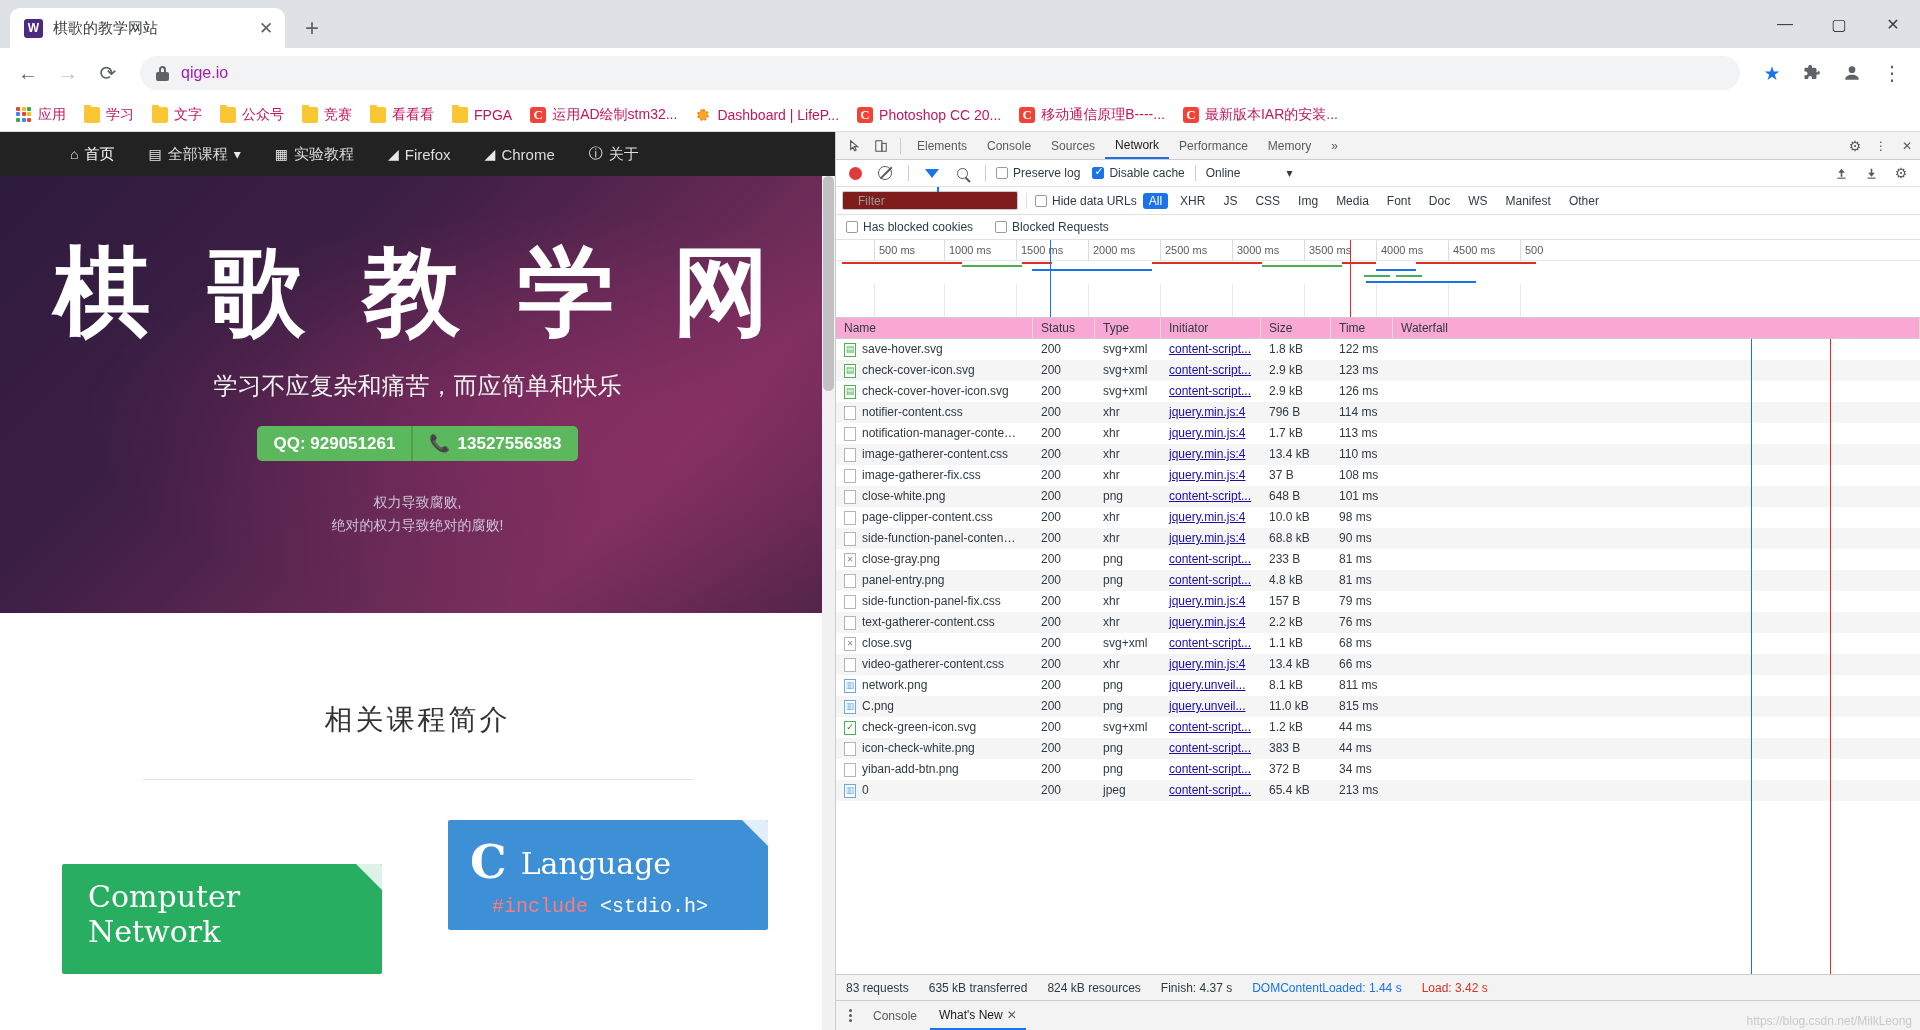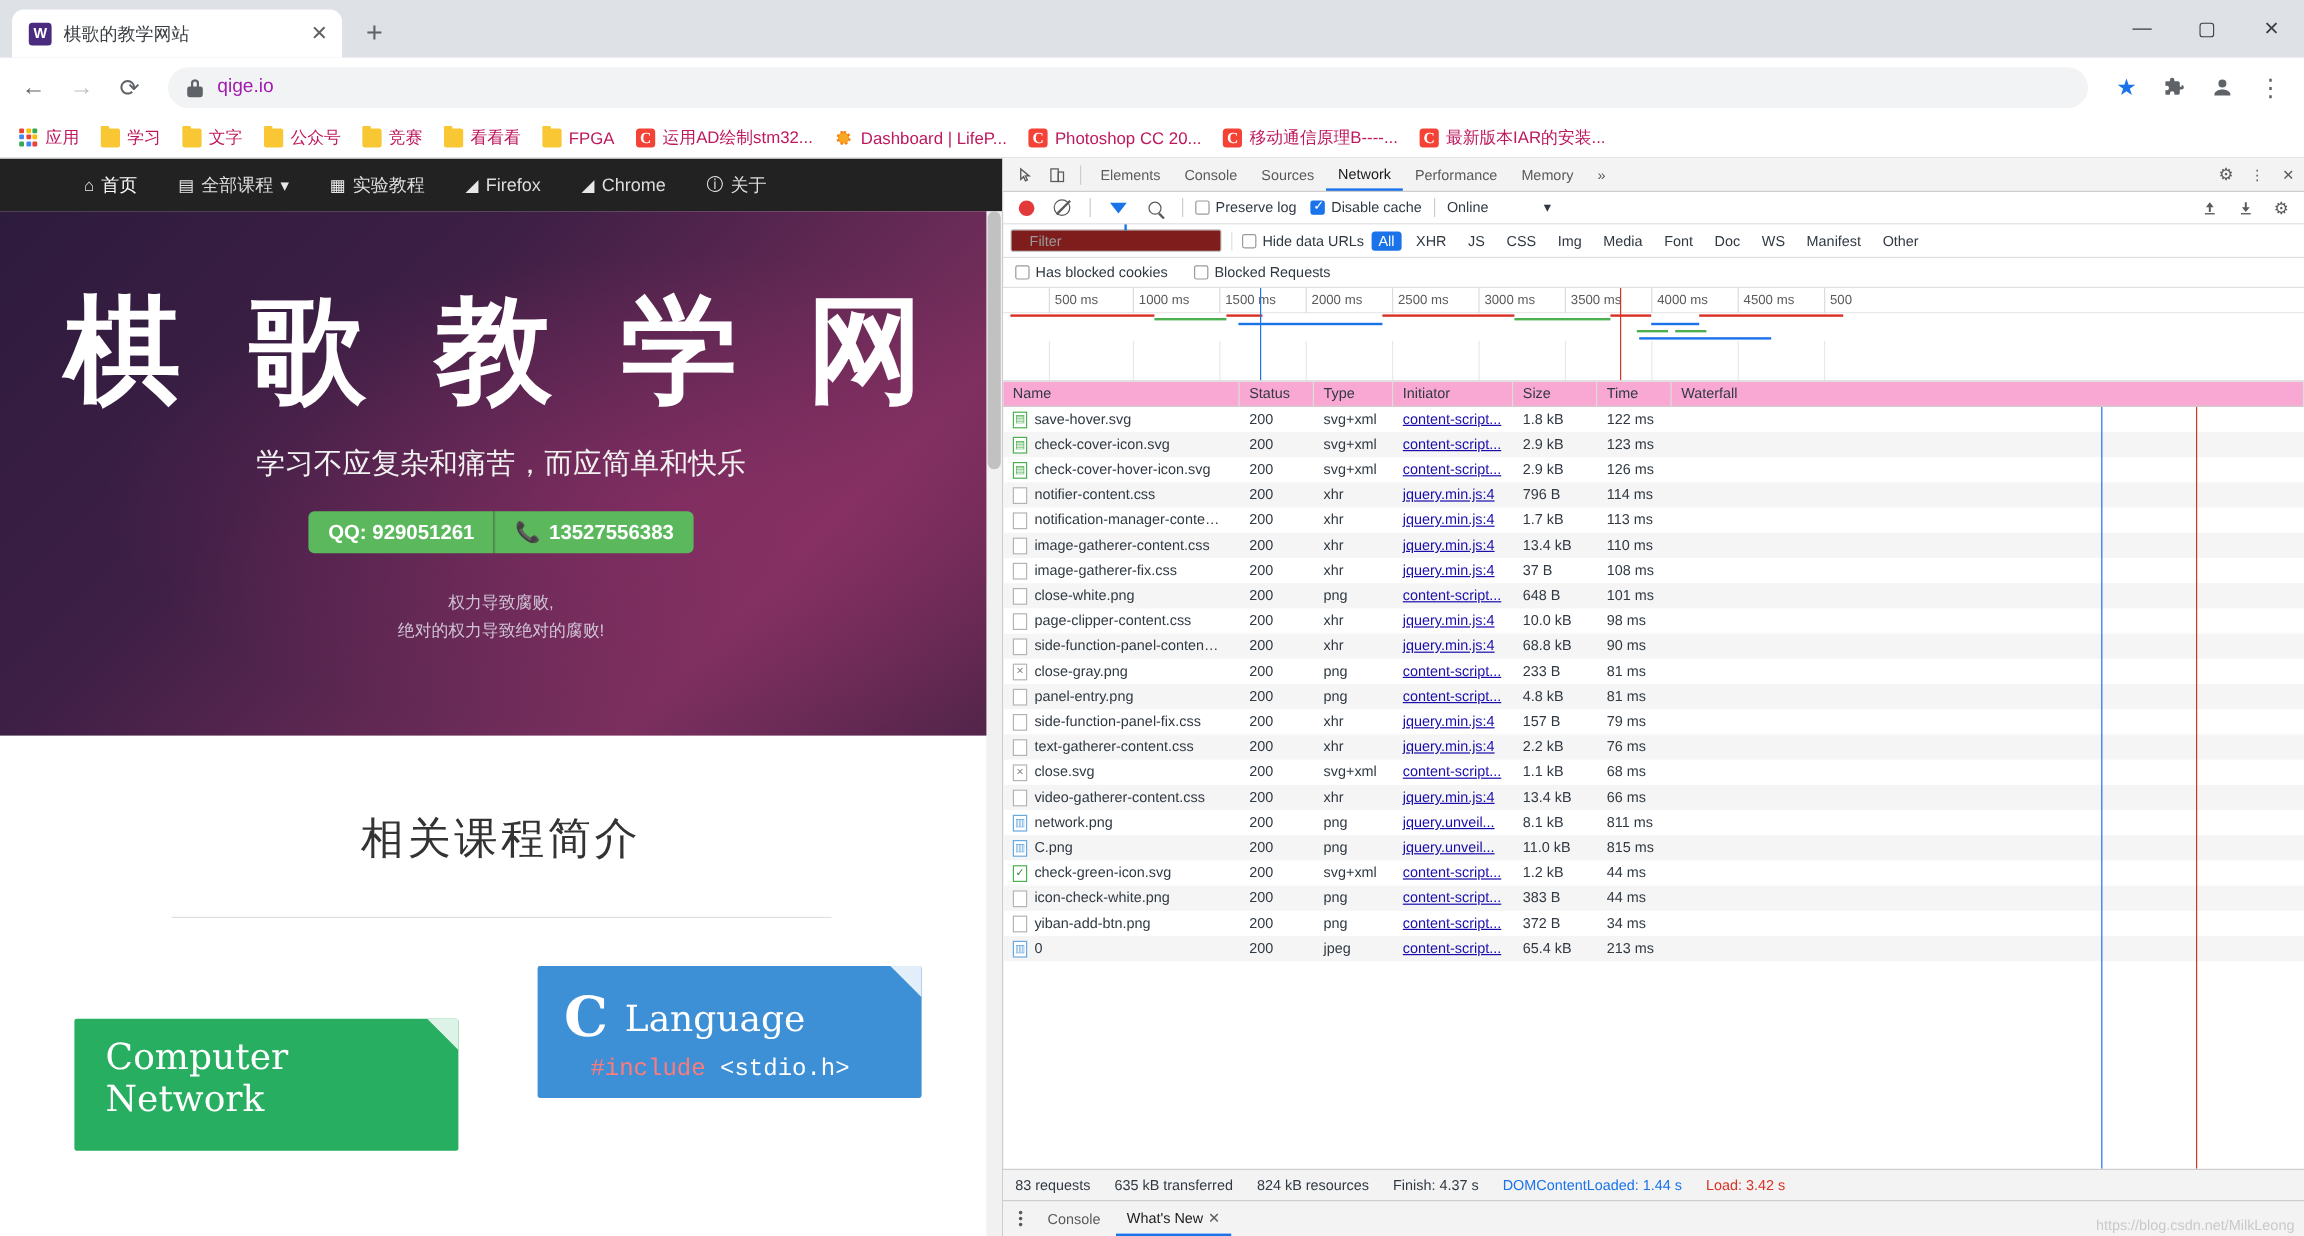--- a/index.html
+++ b/index.html
@@ -123,21 +123,21 @@
     background: #5cb85c; color: #fff; font-size: 17px; font-weight: bold;
     padding: 7px 16px; display: flex; align-items: flex-end; gap: 7px;
   }
   .badge:first-child { border-radius: 5px 0 0 5px; }
   .badge:last-child { border-radius: 0 5px 5px 0; border-left: 2px solid #4f9f4f; }
   .quote {
     margin-top: 30px; font-size: 14px; color: #cfc4d6; line-height: 1.65;
     position: relative; z-index: 2;
   }
   .section-title {
-    text-align: center; font-size: 36px; color: #333; padding-top: 62px;
+    text-align: center; font-size: 28px; color: #333; padding-top: 88px;
     letter-spacing: 3px;
   }
   .section-rule { width: 550px; height: 1px; background: #e0e0e0; margin: 40px auto 0; }
   .cards { display: flex; gap: 66px; padding: 40px 62px 0; }
   .card { width: 320px; height: 110px; position: relative; overflow: hidden; border-radius: 2px; }
   .card.green { background: #27ae60; margin-top: 44px; }
   .card.blue  { background: #3d8fd6; }
   .card-fold {
     position: absolute; top: 0; right: 0; width: 0; height: 0;
     border-left: 26px solid transparent; border-top: 26px solid rgba(255,255,255,.85);

